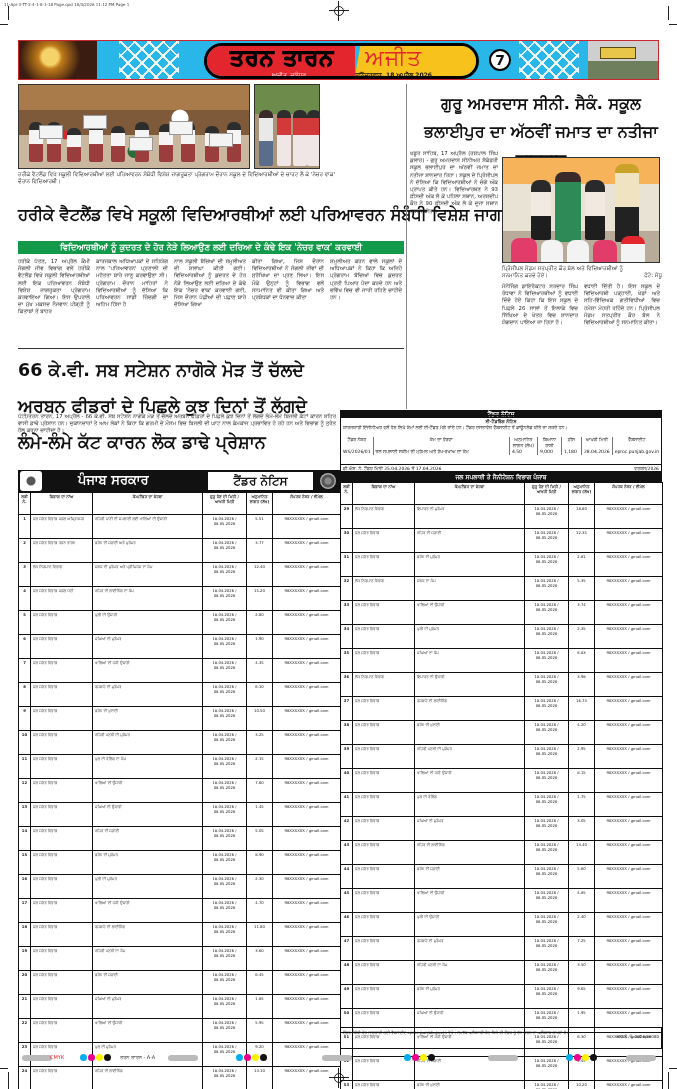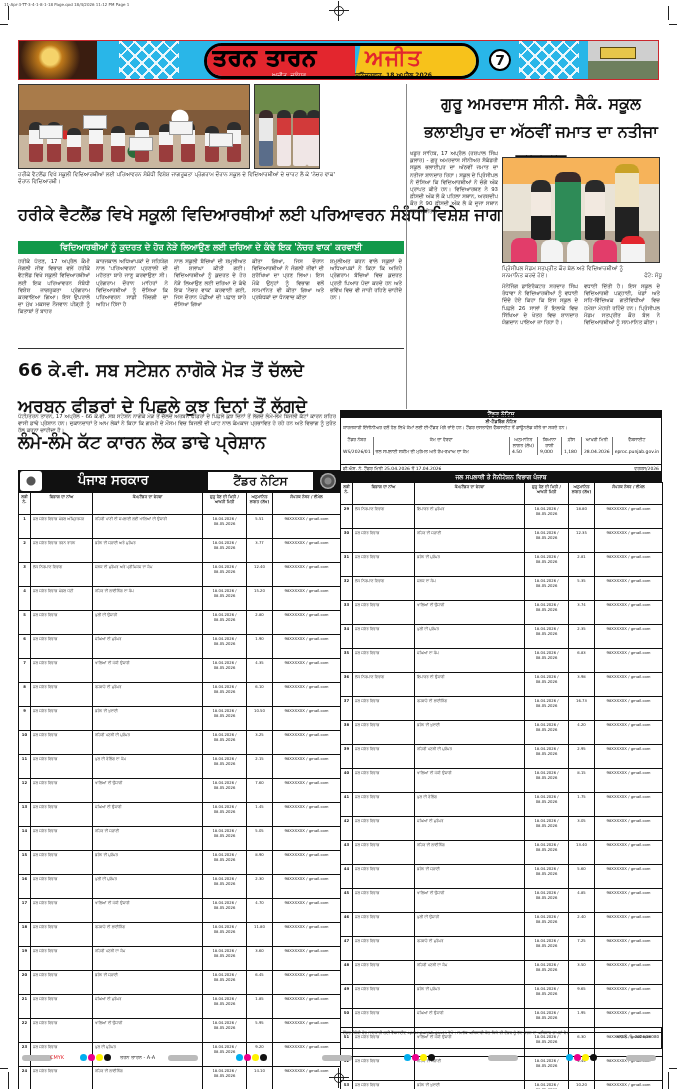--- a/index.html
+++ b/index.html
@@ -18,22 +18,22 @@
   .mast-photo-left { position: absolute; left: 0; top: 0; width: 78px; height: 40px;
      background: radial-gradient(circle at 40% 40%, #f5d36a 0 8px, #c07a1a 12px, #3a1d10 30px); }
   .mast-photo-right { position: absolute; right: 0; top: 0; width: 70px; height: 40px;
      background: linear-gradient(180deg, #cfcfcf 0 50%, #6e7f5e 50% 100%); }
   .mast-photo-right .sign { position: absolute; left: 12px; top: 6px; width: 36px; height: 12px; background: #e7c64a; border: 1px solid #5a4a10; }
   .mast-diamonds { position: absolute; top: 0; height: 40px; width: 60px;
      background: repeating-linear-gradient(45deg, transparent 0 8px, #fff 8px 10px), repeating-linear-gradient(-45deg, transparent 0 8px, #fff 8px 10px); opacity: .9; }
   .mast-pill { position: absolute; left: 185px; top: 2px; width: 275px; height: 36px; border-radius: 18px; border: 3px solid #000; overflow: hidden; }
   .mast-pill .red { position: absolute; left: 0; top: 0; width: 55%; height: 100%; background: #e3262e; }
   .mast-pill .yellow { position: absolute; right: 0; top: 0; width: 45%; height: 100%; background: #f7c21b; transform: skewX(-10deg); transform-origin: bottom; }
-  .mast-title-1 { position: absolute; left: 6px; top: -1px; font-size: 22px; font-weight: bold; color: #701a75; -webkit-text-stroke: 1px #000; letter-spacing: 1px; }
-  .mast-title-2 { position: absolute; left: 158px; top: -1px; font-size: 22px; font-weight: bold; color: #e3262e; letter-spacing: 1px; }
+  .mast-title-1 { position: absolute; left: 23px; top: -1px; font-size: 22px; font-weight: bold; color: #701a75; -webkit-text-stroke: 1px #000; letter-spacing: 1px; }
+  .mast-title-2 { position: absolute; left: 158px; top: -1px; font-size: 22px; font-weight: normal; color: #e3262e; letter-spacing: 1px; }
   .mast-sub-left { position: absolute; left: 65px; top: 25px; font-size: 6px; color: #fff; }
   .mast-sub-right { position: absolute; left: 148px; top: 25px; font-size: 6px; color: #111; font-weight: bold; }
   .page-num { position: absolute; left: 470px; top: 8px; width: 22px; height: 22px; border-radius: 50%; background: #fff; border: 2px solid #000; font-size: 14px; font-weight: bold; text-align: center; line-height: 18px; }
 
   
   .photo { position: absolute; border: 1px solid #333; overflow: hidden; }
   .photo-1 { left: 18px; top: 84px; width: 232px; height: 85px;
      background:
        radial-gradient(circle at 20% 60%, #d32b2b 0 4px, transparent 5px),
        radial-gradient(circle at 50% 80%, #2a6b3a 0 6px, transparent 7px),

